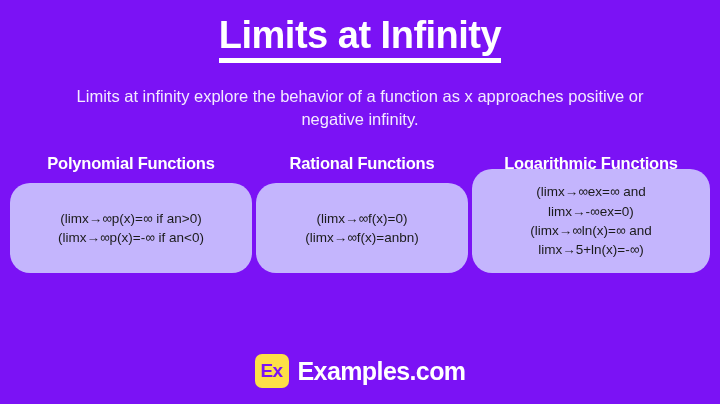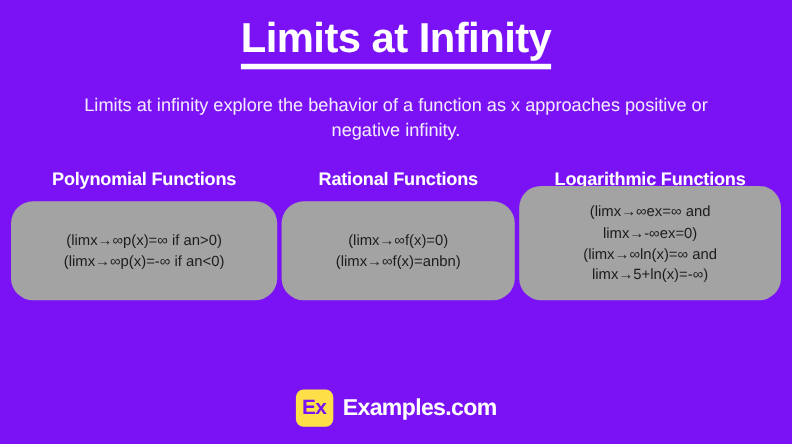--- a/index.html
+++ b/index.html
@@ -73,21 +73,21 @@
   .col-heading {
     color: #ffffff;
     font-size: 16.5px;
     font-weight: bold;
     white-space: nowrap;
     margin-bottom: 10px;
     letter-spacing: -0.2px;
   }
 
   .card {
-    background: #a3a3a3;
+    background: #c4b5fd;
     border-radius: 20px;
     width: 100%;
     box-sizing: border-box;
     display: flex;
     flex-direction: column;
     align-items: center;
     justify-content: center;
     color: #1b1b1b;
     font-size: 13.5px;
     line-height: 1.42;
@@ -119,21 +119,21 @@
     display: flex;
     align-items: center;
     justify-content: center;
     color: #7B12F5;
     font-size: 19px;
     font-weight: bold;
     letter-spacing: -0.5px;
   }
   .logo-text {
     color: #ffffff;
-    font-size: 21px;
+    font-size: 25px;
     font-weight: bold;
     letter-spacing: -0.6px;
   }
 </style>
 </head>
 <body>
 
 <div class="infographic">
 
   <div class="title-wrap">

